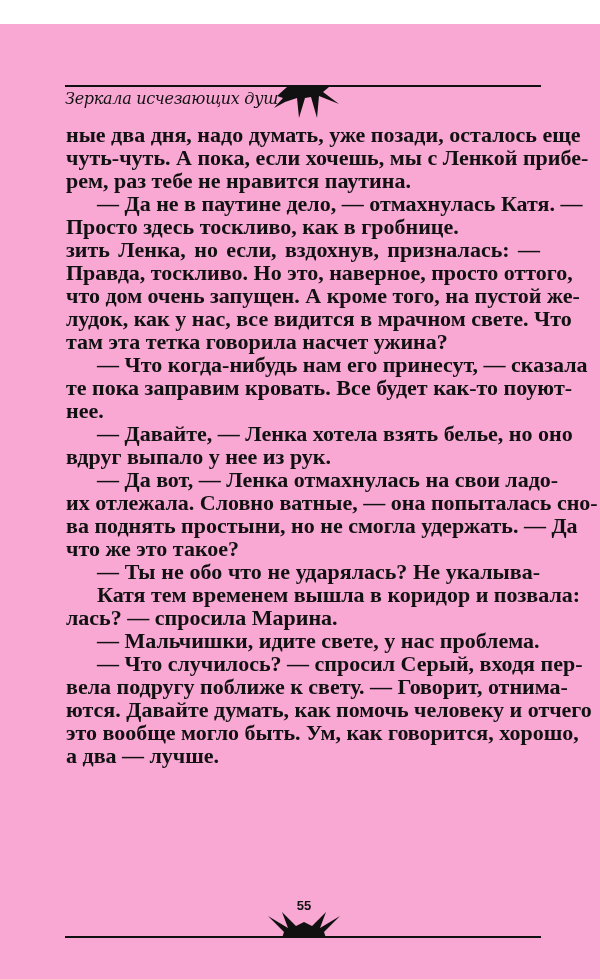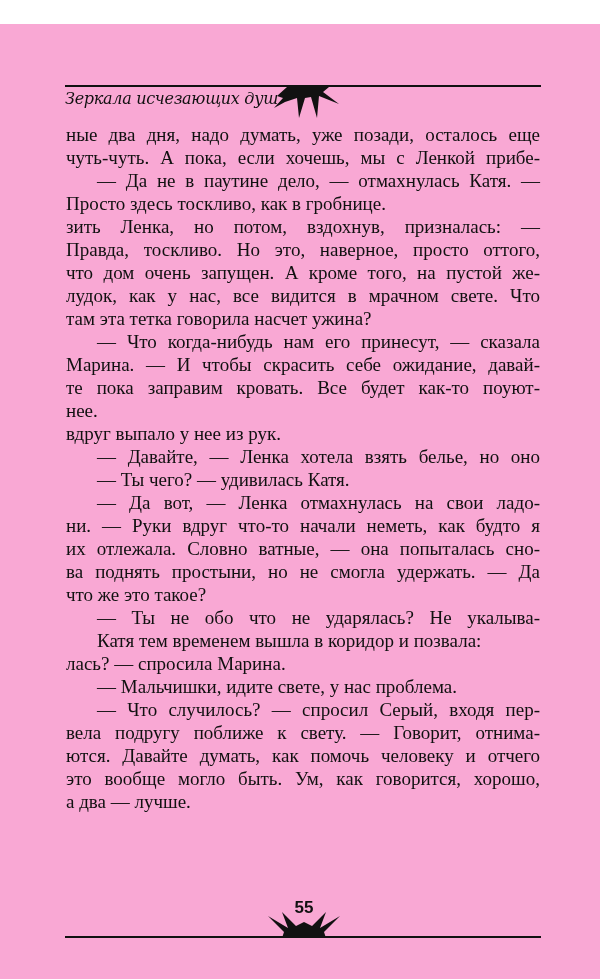--- a/index.html
+++ b/index.html
@@ -57,25 +57,26 @@
   }
   .text-block {
     position: absolute;
     left: 66px;
     top: 99px;
     width: 474px;
   }
   .line {
     height: 23px;
     line-height: 23px;
-    font-size: 19px;
+    font-size: 22px;
     white-space: nowrap;
     text-align: justify;
     text-align-last: justify;
     overflow: visible;
+    font-weight: bold;
   }
   .line.last {
     text-align-last: left;
   }
   .line.indent {
     padding-left: 31px;
   }
   .footer {
     position: absolute;
     left: 65px;
@@ -84,21 +85,21 @@
     height: 50px;
   }
   .page-number {
     position: absolute;
     left: 227px;
     top: 2px;
     width: 24px;
     text-align: center;
     font-family: "Liberation Sans", sans-serif;
     font-weight: bold;
-    font-size: 17px;
+    font-size: 13px;
     color: #111;
   }
   .foot-ornament {
     position: absolute;
     left: 203px;
     top: 16px;
     width: 72px;
     height: 26px;
   }
   .foot-rule {
@@ -120,36 +121,34 @@
     <div class="head-title">Зеркала исчезающих душ</div>
     <svg class="head-ornament" viewBox="0 0 70 34">
 
       <path d="M14 1 L56 1 L50 6 L66 18 L46 10 L44 32 L38 11 L32 12 L26 32 L24 12 L12 16 L1 22 L10 12 L4 10 Z" fill="#111"></path>
     </svg>
   </div>
 
   <div class="text-block" id="text-block">
       <div class="line"><span style="white-space: nowrap; word-spacing: 0px;">ные два дня, надо думать, уже позади, осталось еще</span></div>
       <div class="line"><span style="white-space: nowrap; word-spacing: 0px;">чуть-чуть. А пока, если хочешь, мы с Ленкой прибе-</span></div>
+      <div class="line last">рем, раз тебе не нравится паутина.</div>
       <div class="line indent"><span style="white-space: nowrap; word-spacing: 0px;">— Да не в паутине дело, — отмахнулась Катя. —</span></div>
       <div class="line last">Просто здесь тоскливо, как в гробнице.</div>
-      <div class="line"><span style="white-space: nowrap; word-spacing: 0px;">зить Ленка, но потом, вздохнув, призналась: —</span></div>
+      <div class="line"><span style="white-space: nowrap; word-spacing: 0px;">зить Ленка, но если, вздохнув, призналась: —</span></div>
       <div class="line"><span style="white-space: nowrap; word-spacing: 0px;">Правда, тоскливо. Но это, наверное, просто оттого,</span></div>
       <div class="line"><span style="white-space: nowrap; word-spacing: 0px;">что дом очень запущен. А кроме того, на пустой же-</span></div>
       <div class="line"><span style="white-space: nowrap; word-spacing: 0px;">лудок, как у нас, все видится в мрачном свете. Что</span></div>
       <div class="line last">там эта тетка говорила насчет ужина?</div>
       <div class="line indent"><span style="white-space: nowrap; word-spacing: 0px;">— Что когда-нибудь нам его принесут, — сказала</span></div>
-      <div class="line"><span style="white-space: nowrap; word-spacing: 0px;">Марина. — И чтобы скрасить себе ожидание, давай-</span></div>
       <div class="line"><span style="white-space: nowrap; word-spacing: 0px;">те пока заправим кровать. Все будет как-то поуют-</span></div>
       <div class="line last">нее.</div>
+      <div class="line indent"><span style="white-space: nowrap; word-spacing: 0px;">— Давайте, — Ленка хотела взять белье, но оно</span></div>
       <div class="line last">вдруг выпало у нее из рук.</div>
-      <div class="line indent"><span style="white-space: nowrap; word-spacing: 0px;">— Давайте, — Ленка хотела взять белье, но оно</span></div>
-      <div class="line indent last">— Ты чего? — удивилась Катя.</div>
       <div class="line indent"><span style="white-space: nowrap; word-spacing: 0px;">— Да вот, — Ленка отмахнулась на свои ладо-</span></div>
-      <div class="line"><span style="white-space: nowrap; word-spacing: 0px;">ни. — Руки вдруг что-то начали неметь, как будто я</span></div>
       <div class="line"><span style="white-space: nowrap; word-spacing: 0px;">их отлежала. Словно ватные, — она попыталась сно-</span></div>
       <div class="line"><span style="white-space: nowrap; word-spacing: 0px;">ва поднять простыни, но не смогла удержать. — Да</span></div>
       <div class="line last">что же это такое?</div>
       <div class="line indent"><span style="white-space: nowrap; word-spacing: 0px;">— Ты не обо что не ударялась? Не укалыва-</span></div>
       <div class="line indent last">Катя тем временем вышла в коридор и позвала:</div>
       <div class="line last">лась? — спросила Марина.</div>
       <div class="line indent last">— Мальчишки, идите свете, у нас проблема.</div>
       <div class="line indent"><span style="white-space: nowrap; word-spacing: 0px;">— Что случилось? — спросил Серый, входя пер-</span></div>
       <div class="line"><span style="white-space: nowrap; word-spacing: 0px;">вела подругу поближе к свету. — Говорит, отнима-</span></div>
       <div class="line"><span style="white-space: nowrap; word-spacing: 0px;">ются. Давайте думать, как помочь человеку и отчего</span></div>

